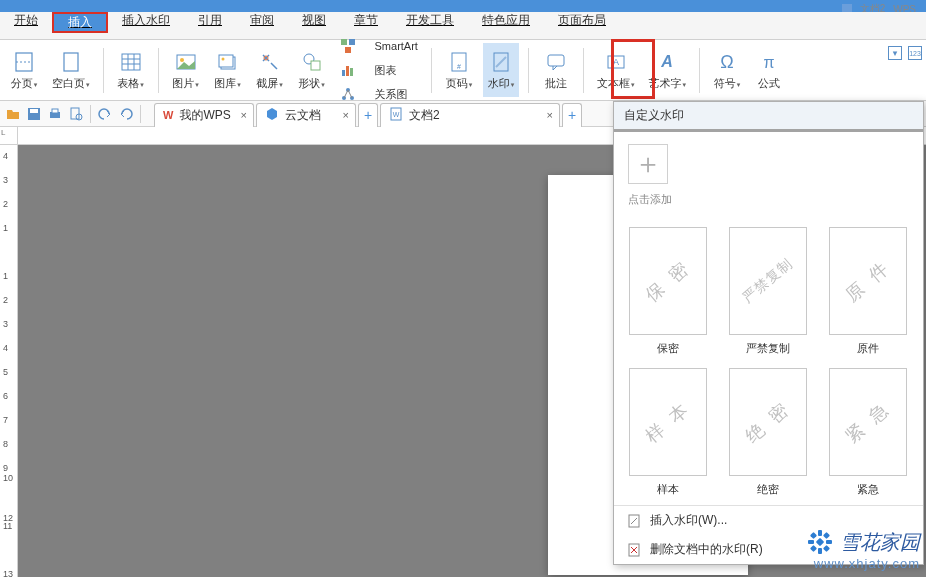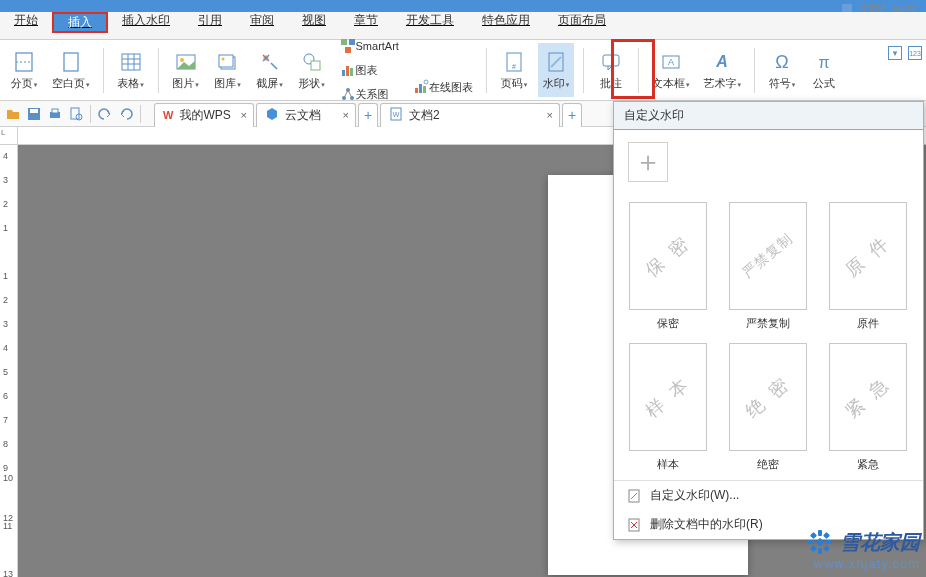--- a/index.html
+++ b/index.html
@@ -13,21 +13,21 @@
     .menu-item { padding: 0 14px; display: flex; align-items: center; font-size: 12px; color: #333; cursor: pointer; }
     .menu-item.active { background: #4a90d9; color: #fff; border: 2px solid #d93025; }
     
     .ribbon { height: 61px; background: #fff; border-bottom: 1px solid #cfcfcf; display: flex; align-items: center; padding: 3px 6px; gap: 6px; position: relative; }
     .ribbon-btn { display: flex; flex-direction: column; align-items: center; justify-content: center; gap: 2px; padding: 2px 4px; cursor: pointer; height: 54px; min-width: 36px; }
     .ribbon-btn .icon-box { width: 24px; height: 24px; display: flex; align-items: center; justify-content: center; }
     .ribbon-btn .label { font-size: 11px; color: #333; white-space: nowrap; }
     .ribbon-btn .dd { font-size: 7px; color: #666; margin-left: 1px; }
     .ribbon-sep { width: 1px; height: 45px; background: #d8d8d8; margin: 0 3px; }
     .ribbon-small-col { display: flex; flex-direction: column; gap: 2px; }
-    .ribbon-small { display: flex; align-items: center; gap: 0; font-size: 11px; color: #333; padding: 2px 4px; cursor: pointer; height: 22px; }
+    .ribbon-small { display: flex; align-items: center; gap: 19px; font-size: 11px; color: #333; padding: 2px 4px; cursor: pointer; height: 22px; }
     .ribbon-small .mini-icon { width: 16px; height: 16px; display: flex; align-items: center; justify-content: center; }
     .ribbon .highlight-box { position: absolute; border: 3px solid #d93025; pointer-events: none; }
     .ribbon-right-icons { position: absolute; right: 4px; top: 6px; display: flex; gap: 6px; align-items: center;}
     .ribbon-right-icons .ri { width:14px; height:14px; border:1px solid #5a8fc7; font-size:9px; display:flex; align-items:center; justify-content:center; color:#5a8fc7;}
     
     .qa-bar { height: 26px; background: #f9f9f9; border-bottom: 1px solid #d0d0d0; display: flex; align-items: center; padding: 0 4px; gap: 3px; }
     .qa-icon { width: 18px; height: 18px; display: flex; align-items: center; justify-content: center; cursor: pointer; }
     .qa-sep { width: 1px; height: 18px; background: #d0d0d0; margin: 0 2px; }
     .doc-tabs { display: flex; margin-left: 8px; height: 26px; align-items: flex-end; }
     .doc-tab { height: 24px; border: 1px solid #c0c0c0; border-bottom: none; background: #fff; padding: 0 22px 0 8px; display: flex; align-items: center; gap: 6px; font-size: 12px; color: #333; border-radius: 3px 3px 0 0; margin-right: 2px; position: relative; min-width: 100px; }
@@ -40,37 +40,37 @@
     .ruler-v { width: 18px; background: #fff; border-right: 1px solid #d0d0d0; position: relative; font-size: 9px; color: #555; }
     .ruler-corner { width: 18px; height: 18px; background: #fff; border-right:1px solid #d0d0d0; border-bottom:1px solid #d0d0d0; font-size:8px; display:flex; align-items:flex-start; justify-content:flex-start; color:#777; padding:1px;}
     .canvas-area { flex: 1; background: #808080; position: relative; overflow: hidden; }
     .page { position: absolute; left: 530px; top: 30px; width: 200px; height: 400px; background: #fff; box-shadow: 0 2px 8px rgba(0,0,0,0.3); }
     
     .ruler-v .tick { position: absolute; left: 3px; }
     .ruler-h-right-nums { position:absolute; right:6px; top:3px; display:flex; gap:24px; color:#555;}
     .canvas-doc-icon { position:absolute; right:13px; top:134px; width:14px; height:16px; }
     
     .dropdown-panel { position: absolute; left: 613px; top: 101px; width: 311px; background: #fff; border: 1px solid #b0b0b0; box-shadow: 2px 2px 8px rgba(0,0,0,0.25); z-index: 100; }
-    .dd-section-header { background: #eef3f8; border-bottom: 1px solid #a3a3a3; padding: 5px 10px; font-size: 12px; color: #333; }
+    .dd-section-header { background: #eef3f8; border-bottom: 3px solid #a3a3a3; padding: 5px 10px; font-size: 12px; color: #333; }
     .dd-add-row { padding: 12px 14px; }
     .dd-add-box { width: 40px; height: 40px; border: 1px solid #d0d0d0; display: flex; align-items: center; justify-content: center; background: #fff; cursor: pointer; }
     .dd-add-box .plus-ico { font-size: 28px; color: #b0b0b0; font-weight:300; line-height:1; }
     .dd-add-label { font-size: 11px; color: #888; margin-top: 8px; }
     .dd-preset-grid { display: flex; flex-wrap: wrap; padding: 8px 10px; gap: 12px; }
     .dd-preset-item { width: 88px; display: flex; flex-direction: column; align-items: center; cursor: pointer; }
     .dd-preset-box { width: 78px; height: 108px; border: 1px solid #c8c8c8; background: #fff; display: flex; align-items: center; justify-content: center; position: relative; }
     .dd-preset-box .wm-text { color: #c0c0c0; transform: rotate(-40deg); font-size: 18px; letter-spacing: 4px; white-space: nowrap; font-family: serif;}
     .dd-preset-label { font-size: 11px; color: #333; margin-top: 6px; }
     .dd-footer { border-top: 1px solid #e0e0e0; }
     .dd-footer-item { display: flex; align-items: center; gap: 8px; padding: 6px 12px; font-size: 12px; color: #333; cursor: pointer; }
     .dd-footer-item .fi-icon { width: 16px; height: 16px; display:flex; align-items:center; justify-content:center;}
     
     .watermark-corner { position: absolute; right: 6px; bottom: 6px; display: flex; flex-direction: column; align-items: flex-end; z-index: 200; }
     .wm-logo-row { display: flex; align-items: center; gap: 6px; }
-    .wm-logo-text { font-size: 20px; font-weight: 700; color: #2d5aa0; font-style: italic; }
+    .wm-logo-text { font-size: 20px; font-weight: 400; color: #2d5aa0; font-style: italic; }
     .wm-url { font-size: 13px; color: #6090c8; letter-spacing: 1px; }
     .wm-logo-ico { width:28px; height:28px;}
   </style>
 </head>
 <body>
 
 <div class="title-bar">
   <span style="font-size:11px; margin-left:20px; opacity:0.6;"></span>
 </div>
 <div class="title-bar-right">
@@ -188,35 +188,20 @@
       <span class="mini-icon">
           <svg width="16" height="16">
             <circle cx="8" cy="4" r="2" fill="#5a8fc7"></circle>
             <circle cx="4" cy="12" r="2" fill="#5a8fc7"></circle>
             <circle cx="12" cy="12" r="2" fill="#5a8fc7"></circle>
             <line x1="8" y1="4" x2="4" y2="12" stroke="#888"></line>
             <line x1="8" y1="4" x2="12" y2="12" stroke="#888"></line>
           </svg>
         </span>
       <span>关系图</span>
-    </div>
-  </div>
-  <div class="ribbon-small-col" style="justify-content:flex-end; height:54px;">
-    <div style="height:22px"></div>
-    <div style="height:22px"></div>
-    <div class="ribbon-small">
-      <span class="mini-icon">
-          <svg width="16" height="16">
-            <rect x="2" y="9" width="3" height="5" fill="#e07040"></rect>
-            <rect x="6" y="5" width="3" height="9" fill="#5a8fc7"></rect>
-            <rect x="10" y="7" width="3" height="7" fill="#7fb77e"></rect>
-            <circle cx="13" cy="3" r="2" fill="none" stroke="#5a8fc7" stroke-width="0.8"></circle>
-          </svg>
-        </span>
-      <span>在线图表</span>
     </div>
   </div>
   <div class="ribbon-sep"></div>
   <div class="ribbon-btn">
     <div class="icon-box">
         <svg width="22" height="22">
           <rect x="4" y="2" width="14" height="18" fill="none" stroke="#5a8fc7"></rect>
           <text x="11" y="18" font-size="7" fill="#5a8fc7" text-anchor="middle">#</text>
         </svg>
       </div>
@@ -400,20 +385,21 @@
     </div>
   </div>
 </div>
 
 <div class="dropdown-panel">
   <div class="dd-section-header">自定义水印</div>
   <div class="dd-add-row">
     <div class="dd-add-box">
       <span class="plus-ico">＋</span>
     </div>
+    <div class="dd-add-label">点击添加</div>
   </div>
   <div class="dd-preset-grid">
     <div class="dd-preset-item">
       <div class="dd-preset-box">
           <span class="wm-text">保 密</span>
         </div>
       <div class="dd-preset-label">保密</div>
     </div>
     <div class="dd-preset-item">
       <div class="dd-preset-box">
@@ -447,21 +433,21 @@
     </div>
   </div>
   <div class="dd-footer">
     <div class="dd-footer-item">
       <span class="fi-icon">
           <svg width="14" height="14">
             <rect x="2" y="1" width="10" height="12" fill="none" stroke="#888"></rect>
             <line x1="4" y1="10" x2="10" y2="4" stroke="#888"></line>
           </svg>
         </span>
-      <span>自定义水印(W)...</span>
+      <span>插入水印(W)...</span>
     </div>
     <div class="dd-footer-item">
       <span class="fi-icon">
           <svg width="14" height="14">
             <rect x="2" y="1" width="10" height="12" fill="none" stroke="#888"></rect>
             <line x1="4" y1="4" x2="10" y2="10" stroke="#c33"></line>
             <line x1="10" y1="4" x2="4" y2="10" stroke="#c33"></line>
           </svg>
         </span>
       <span>删除文档中的水印(R)</span>

